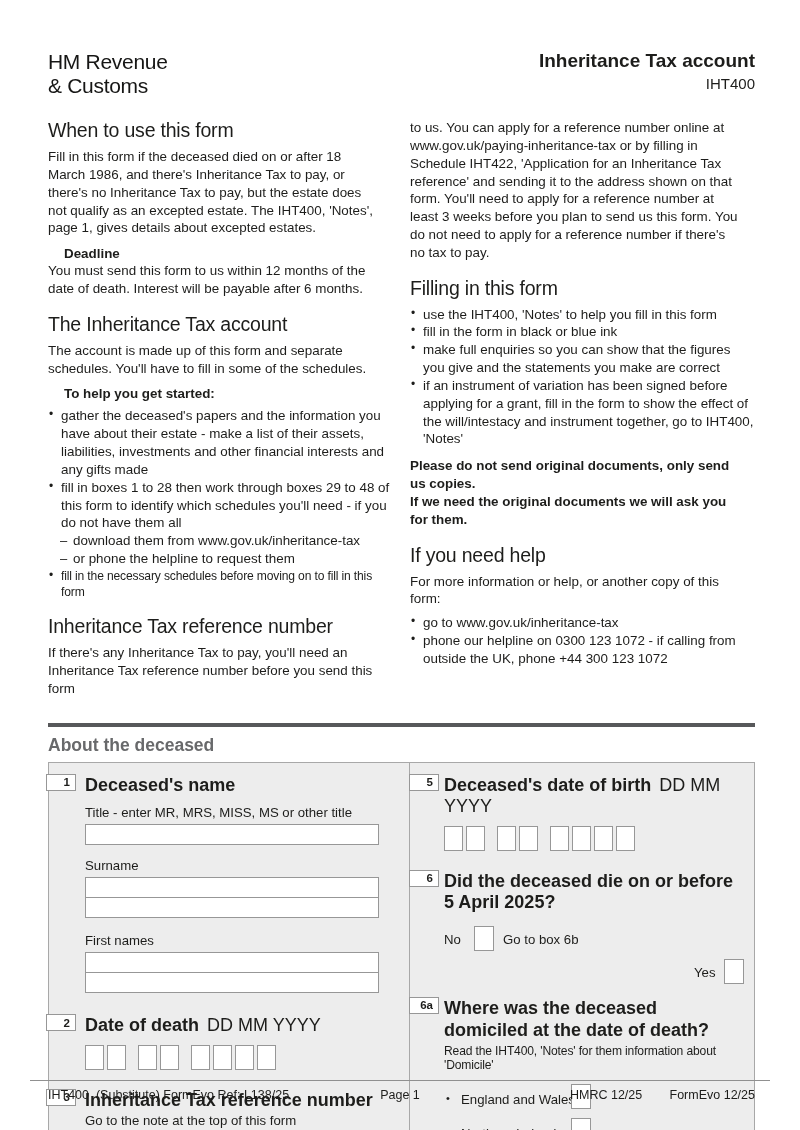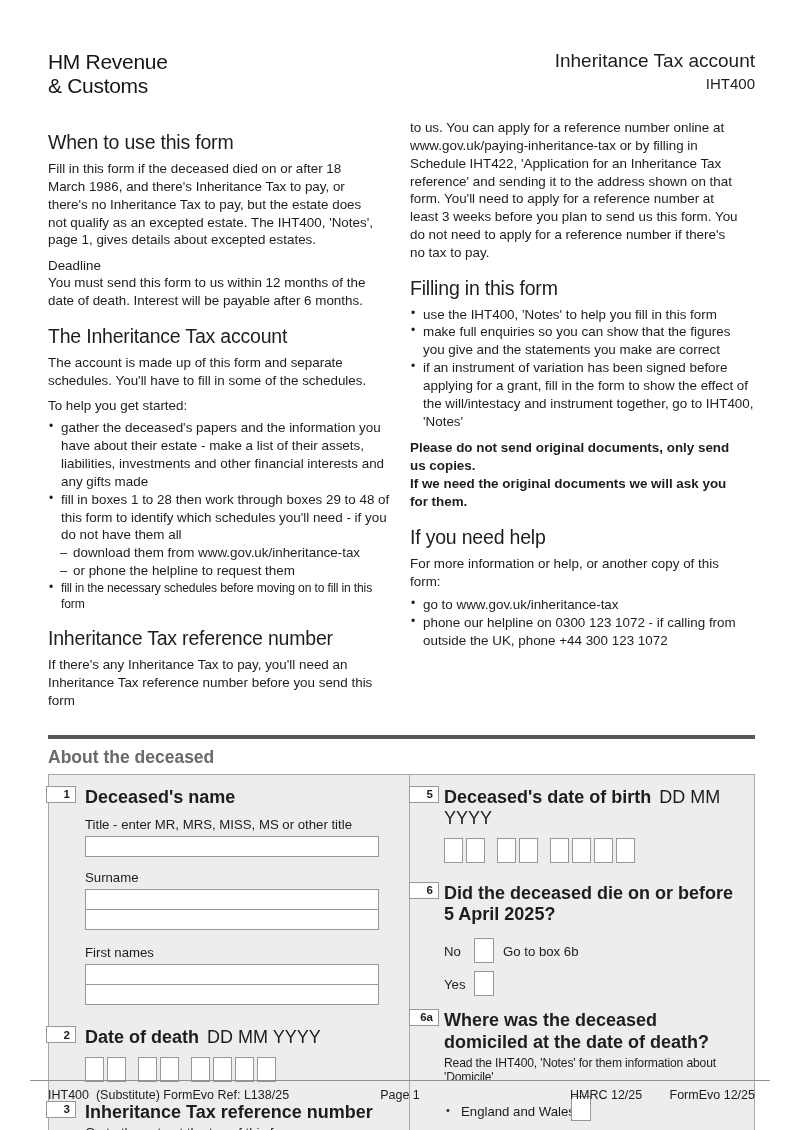--- a/index.html
+++ b/index.html
@@ -11,31 +11,31 @@
     position:relative;
     overflow:hidden;
   }
   .page { padding:50px 45px 0 48px; }
 
   
   .header { display:flex; justify-content:space-between; align-items:flex-start; }
   .logo { font-size:21px; line-height:1.12; letter-spacing:-0.3px; color:#161615; }
   .logo span { display:block; }
   .head-right { text-align:right; }
-  .head-title { font-size:19px; font-weight:normal; }
+  .head-title { font-size:19px; font-weight:bold; }
   .head-code { font-size:15px; margin-top:3px; }
 
   
   .intro { display:flex; gap:17px; margin-top:22px; }
   .col { flex:1; min-width:0; }
   .col h2 { font-size:19.5px; font-weight:400; margin:15px 0 6px 0; letter-spacing:-0.2px; }
-  .col h2.first { margin-top:12px; }
+  .col h2.first { margin-top:0; }
   .col p { font-size:13.4px; line-height:1.33; margin:0 12px 9px 0; }
   .col p.tight { margin-bottom:2px; }
-  .blabel { font-size:13.4px; font-weight:normal; margin:2px 0 1px 0; }
+  .blabel { font-size:13.4px; font-weight:bold; margin:2px 0 1px 16px; }
   ul.bullets { list-style:none; margin:6px 0 9px 0; padding:0; font-size:13.4px; line-height:1.33; }
   ul.bullets li { position:relative; padding-left:13px; }
   ul.bullets li::before { content:"•"; position:absolute; left:1px; top:0; font-size:12px; }
   ul.bullets li.dash { padding-left:25px; }
   ul.bullets li.dash::before { content:"–"; left:12px; font-size:13px; }
   .condensed { font-size:12.1px; letter-spacing:-0.15px; }
   .boldp { font-weight:bold; }
   .line { display:block; }
 
   
@@ -88,21 +88,21 @@
   .checkbox {
     width:20px; height:25px;
     border:1px solid #979797; background:#fff;
     display:inline-block; flex:0 0 auto;
   }
 
   .ynrow { display:flex; align-items:flex-end; font-size:13.2px; }
   .ynrow .lab { width:30px; padding-bottom:4px; }
   .ynrow .after { margin-left:9px; padding-bottom:4px; }
   .ynrow.no { margin-top:12px; }
-  .ynrow.yes { margin-top:8px; }
+  .ynrow.yes { margin-top:8px;justify-content:flex-end; }
 
   .optrow { position:relative; height:26px; margin-top:8px; font-size:13.2px; }
   .optrow.firstopt { margin-top:12px; }
   .optrow .optlab { position:absolute; left:2px; bottom:3px; padding-left:15px; }
   .optrow .optlab::before { content:"•"; position:absolute; left:0; top:0; font-size:11px; }
   .optrow .checkbox { position:absolute; left:127px; top:0; }
 
   
   .footer-rule { position:absolute; left:30px; right:30px; top:1080px; height:1px; background:#909090; }
   .footer { position:absolute; top:1088px; left:0; width:800px; height:20px; font-size:12.5px; }
@@ -145,20 +145,21 @@
       </ul>
       <h2>Inheritance Tax reference number</h2>
       <p>If there's any Inheritance Tax to pay, you'll need an Inheritance Tax reference number before you send this form</p>
     </div>
 
     <div class="col">
       <p>to us. You can apply for a reference number online at www.gov.uk/paying-inheritance-tax or by filling in Schedule IHT422, 'Application for an Inheritance Tax reference' and sending it to the address shown on that form. You'll need to apply for a reference number at least 3 weeks before you plan to send us this form. You do not need to apply for a reference number if there's no tax to pay.</p>
       <h2>Filling in this form</h2>
       <ul class="bullets">
         <li>use the IHT400, 'Notes' to help you fill in this form</li>
+        <li>fill in the form in black or blue ink</li>
         <li>make full enquiries so you can show that the figures you give and the statements you make are correct</li>
         <li>if an instrument of variation has been signed before applying for a grant, fill in the form to show the effect of the will/intestacy and instrument together, go to IHT400, 'Notes'</li>
       </ul>
       <p class="boldp">
         <span class="line">Please do not send original documents, only send us copies.</span>
         <span class="line">If we need the original documents we will ask you for them.</span>
       </p>
       <h2>If you need help</h2>
       <p class="tight">For more information or help, or another copy of this form:</p>
       <ul class="bullets">

